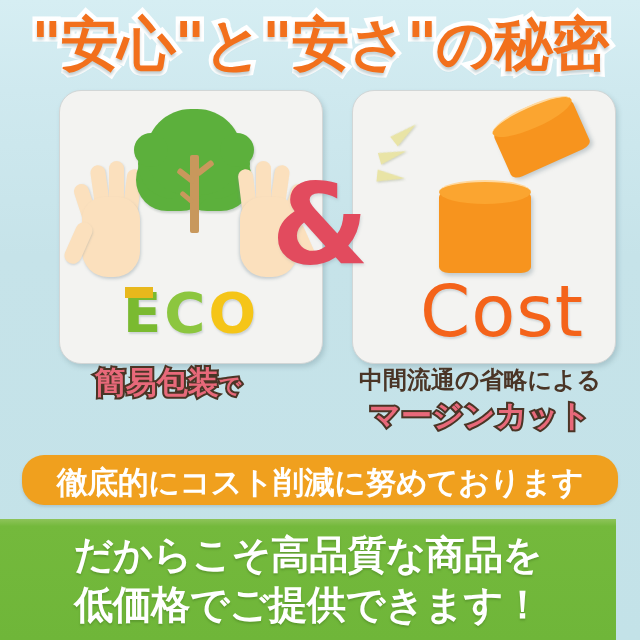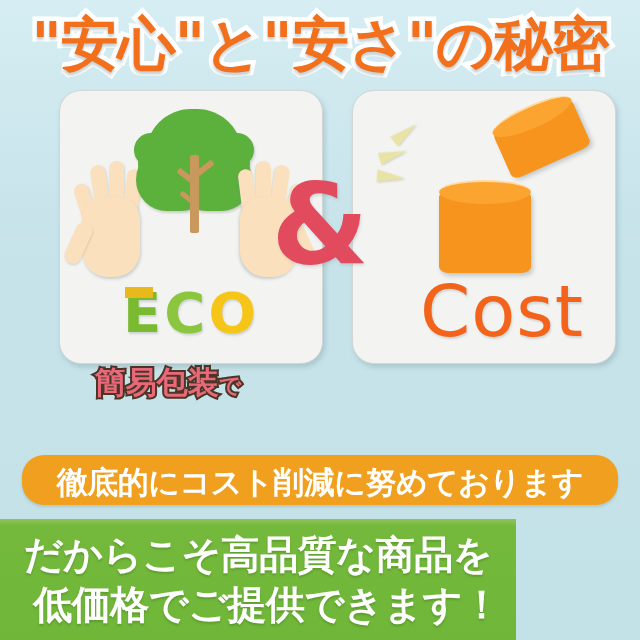--- a/index.html
+++ b/index.html
@@ -168,30 +168,30 @@
     box-shadow:0 2px 3px rgba(120,140,150,.3);
   }
   .orange-bar span{
     display:block;width:100%;text-align:center;
     font-size:31px;line-height:54px;font-weight:bold;color:#ffffff;
     white-space:nowrap;letter-spacing:-.5px;
   }
 
   
   .footer{
-    position:absolute;left:0;top:519px;width:516px;height:121px;
+    position:absolute;left:0;top:519px;width:616px;height:121px;
     background:linear-gradient(180deg,#8ec45a 0%,#74b93c 6%,#6fb639 100%);
   }
   .footer-line{
     width:100%;text-align:center;color:#ffffff;font-weight:bold;
     font-size:39px;white-space:nowrap;letter-spacing:-.5px;
     text-shadow:0 2px 2px rgba(60,110,30,.35);
   }
   #footer-line-1{margin-top:12px;line-height:48px;}
-  #footer-line-2{margin-top:2px;line-height:48px;padding-left:9px;}
+  #footer-line-2{margin-top:2px;line-height:48px;}
 </style>
 </head>
 <body>
 
 <div id="banner">
 
   <div class="headline">"安心"と"安さ"の秘密</div>
 
   <div class="card" id="card-eco">
     <div class="hand hand-l">
@@ -228,20 +228,24 @@
     <div class="spark sp3"></div>
     <div class="coin-top"></div>
     <div class="coin-bottom"></div>
     <div class="cost-word">Cost</div>
   </div>
 
   <div class="caption" id="caption-eco">
     <div class="cap-big"><span>簡易包装</span><span class="cap-suffix">で</span></div>
   </div>
 
+  <div class="caption" id="caption-cost">
+    <div class="cap-small">中間流通の省略による</div>
+    <div class="cap-big">マージンカット</div>
+  </div>
 
   <div class="orange-bar">
     <span>徹底的にコスト削減に努めております</span>
   </div>
 
   <div class="footer">
     <div class="footer-line" id="footer-line-1">だからこそ高品質な商品を</div>
     <div class="footer-line" id="footer-line-2">低価格でご提供できます！</div>
   </div>
 

